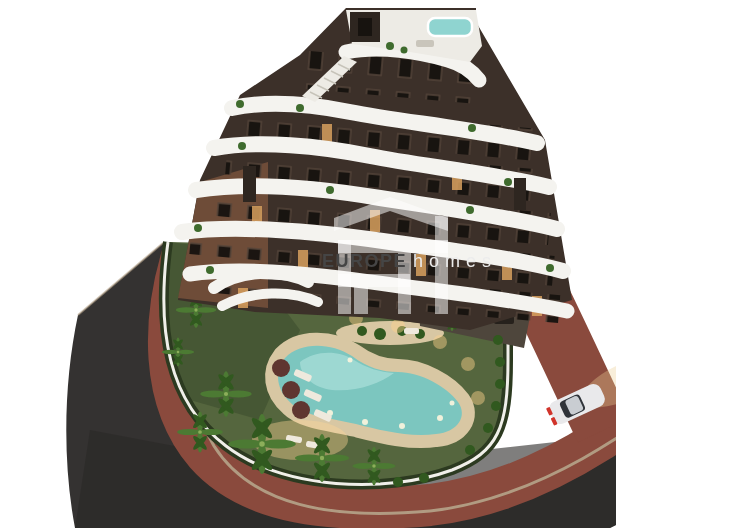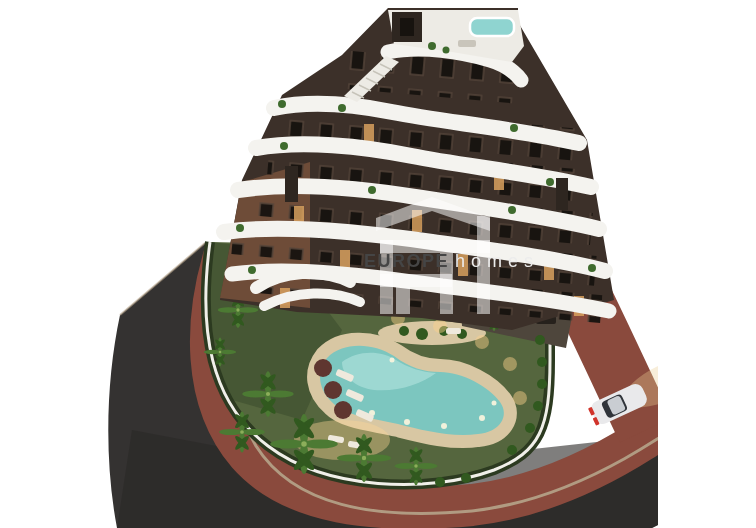--- a/index.html
+++ b/index.html
@@ -2,21 +2,20 @@
 <html><head>
 <meta charset="utf-8">
 <style>
   html,body{margin:0;padding:0;background:#fff;}
   #stage{
     position:relative;
     width:616px;height:528px;
     overflow:hidden;
     background:#ffffff;
     font-family:"Liberation Sans", sans-serif;
-    margin-left:42px;
   }
   svg{display:block;}
   .wm-bold{font-family:"Liberation Sans",sans-serif;font-weight:bold;font-size:18px;letter-spacing:1.5px;}
   .wm-light{font-family:"Liberation Sans",sans-serif;font-weight:normal;font-size:18px;letter-spacing:6px;}
 </style>
 </head>
 <body>
 
 <div id="stage">
 <svg width="756" height="528" viewBox="0 0 756 528">

